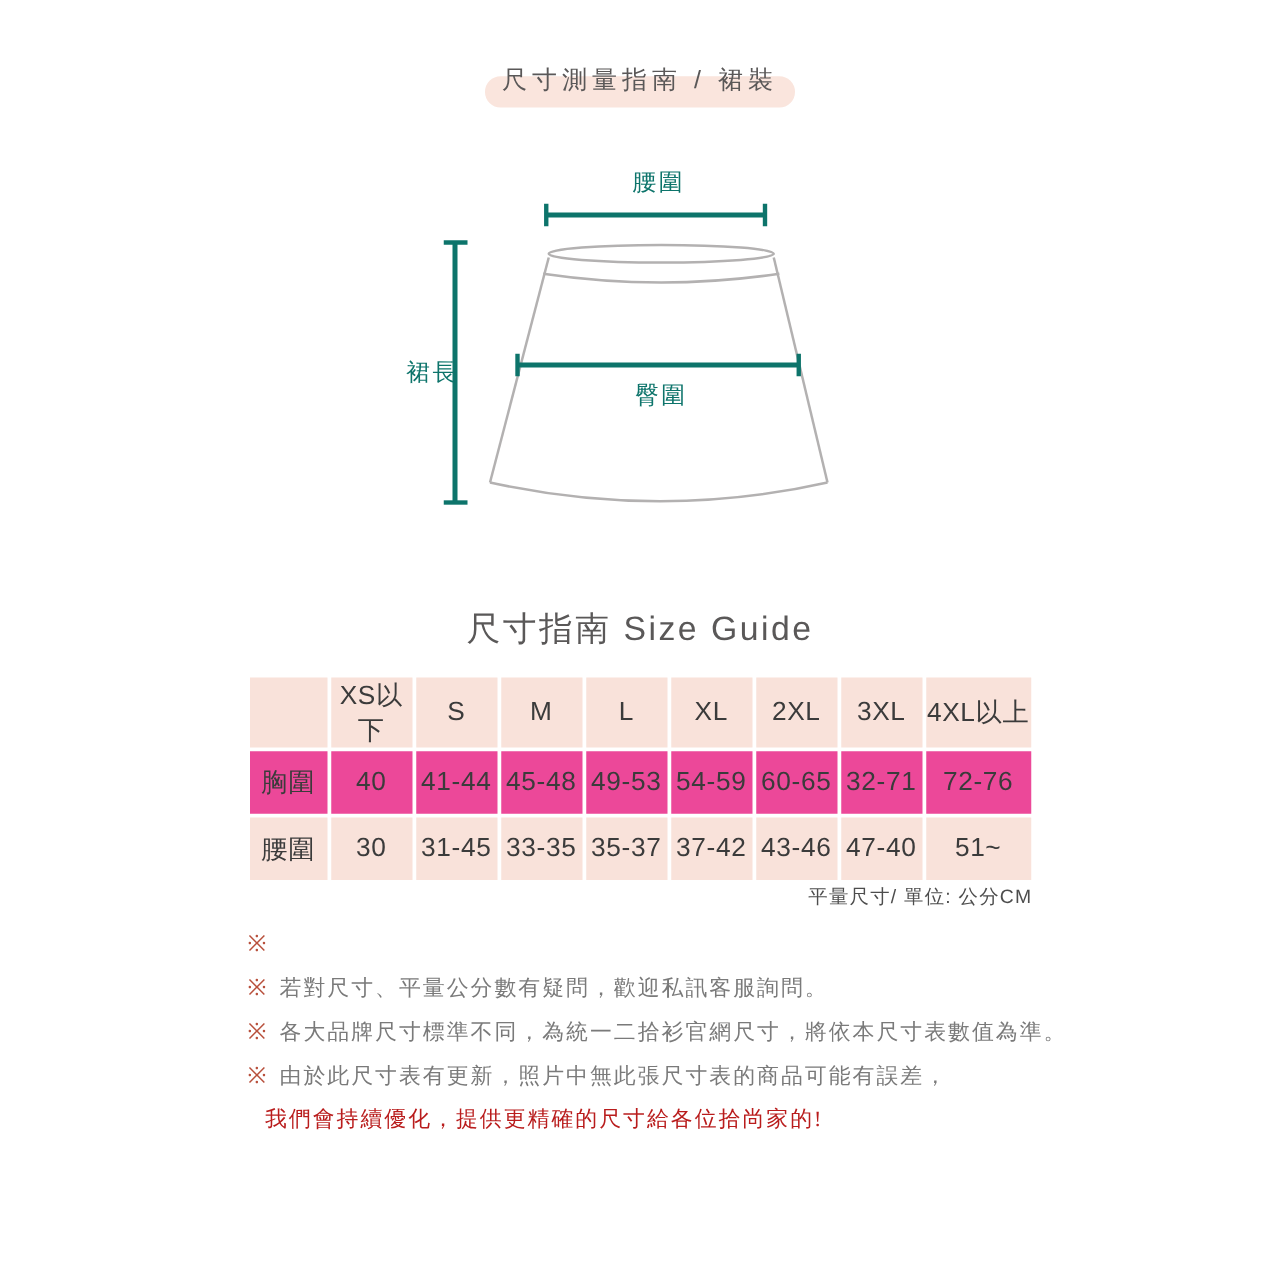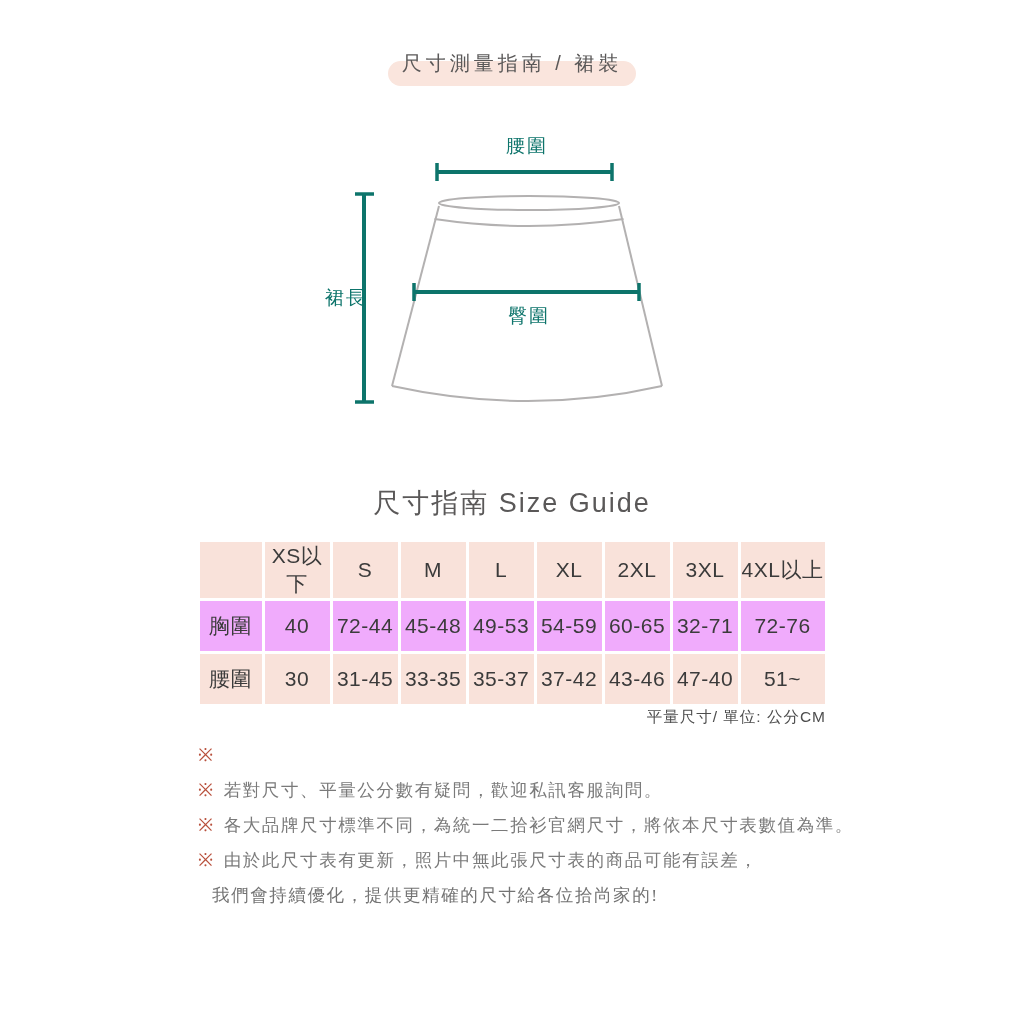--- a/index.html
+++ b/index.html
@@ -77,21 +77,21 @@
     text-align: center;
     vertical-align: middle;
     font-size: 21px;
     font-weight: 500;
     color: #3b3b3b;
     letter-spacing: 0.5px;
   }
   .size-table thead th { height: 46px; background: #f9e2da; }
   .size-table tbody td, .size-table tbody th { height: 50px; }
   .size-table tr.row-pink td, .size-table tr.row-pink th { background: #f9e2da; }
-  .size-table tr.row-white td, .size-table tr.row-white th { background: #f0abfc; }
+  .size-table tr.row-white td, .size-table tr.row-white th { background: #ec4899; }
   .col-label { width: 62px; }
   .col-size  { width: 65px; }
   .col-last  { width: 84px; }
 
   
   .unit-note {
     width: 628px;
     margin: 0 auto 0;
     text-align: right;
     font-size: 15.5px;
@@ -126,21 +126,21 @@
     font-size: 17.5px;
     line-height: 22px;
     letter-spacing: 1.6px;
     color: #7a7a7a;
   }
   .note-closing {
     margin: 9px 0 16px 14px;
     font-size: 17.5px;
     line-height: 22px;
     letter-spacing: 1.6px;
-    color: #737373;
+    color: #b91c1c;
     font-family: Liberation Serif, serif;
   }
 </style>
 </head>
 <body>
 
 <div class="title-wrap">
   <span class="title-text">尺寸測量指南 / 裙裝</span>
 </div>
 
@@ -191,21 +191,21 @@
       <th class="col-size">XL</th>
       <th class="col-size">2XL</th>
       <th class="col-size">3XL</th>
       <th class="col-last">4XL以上</th>
     </tr>
   </thead>
   <tbody>
     <tr class="row-white">
       <th>胸圍</th>
       <td>40</td>
-      <td>72-44</td>
+      <td>41-44</td>
       <td>45-48</td>
       <td>49-53</td>
       <td>54-59</td>
       <td>60-65</td>
       <td>32-71</td>
       <td>72-76</td>
     </tr>
     <tr class="row-pink">
       <th>腰圍</th>
       <td>30</td>

